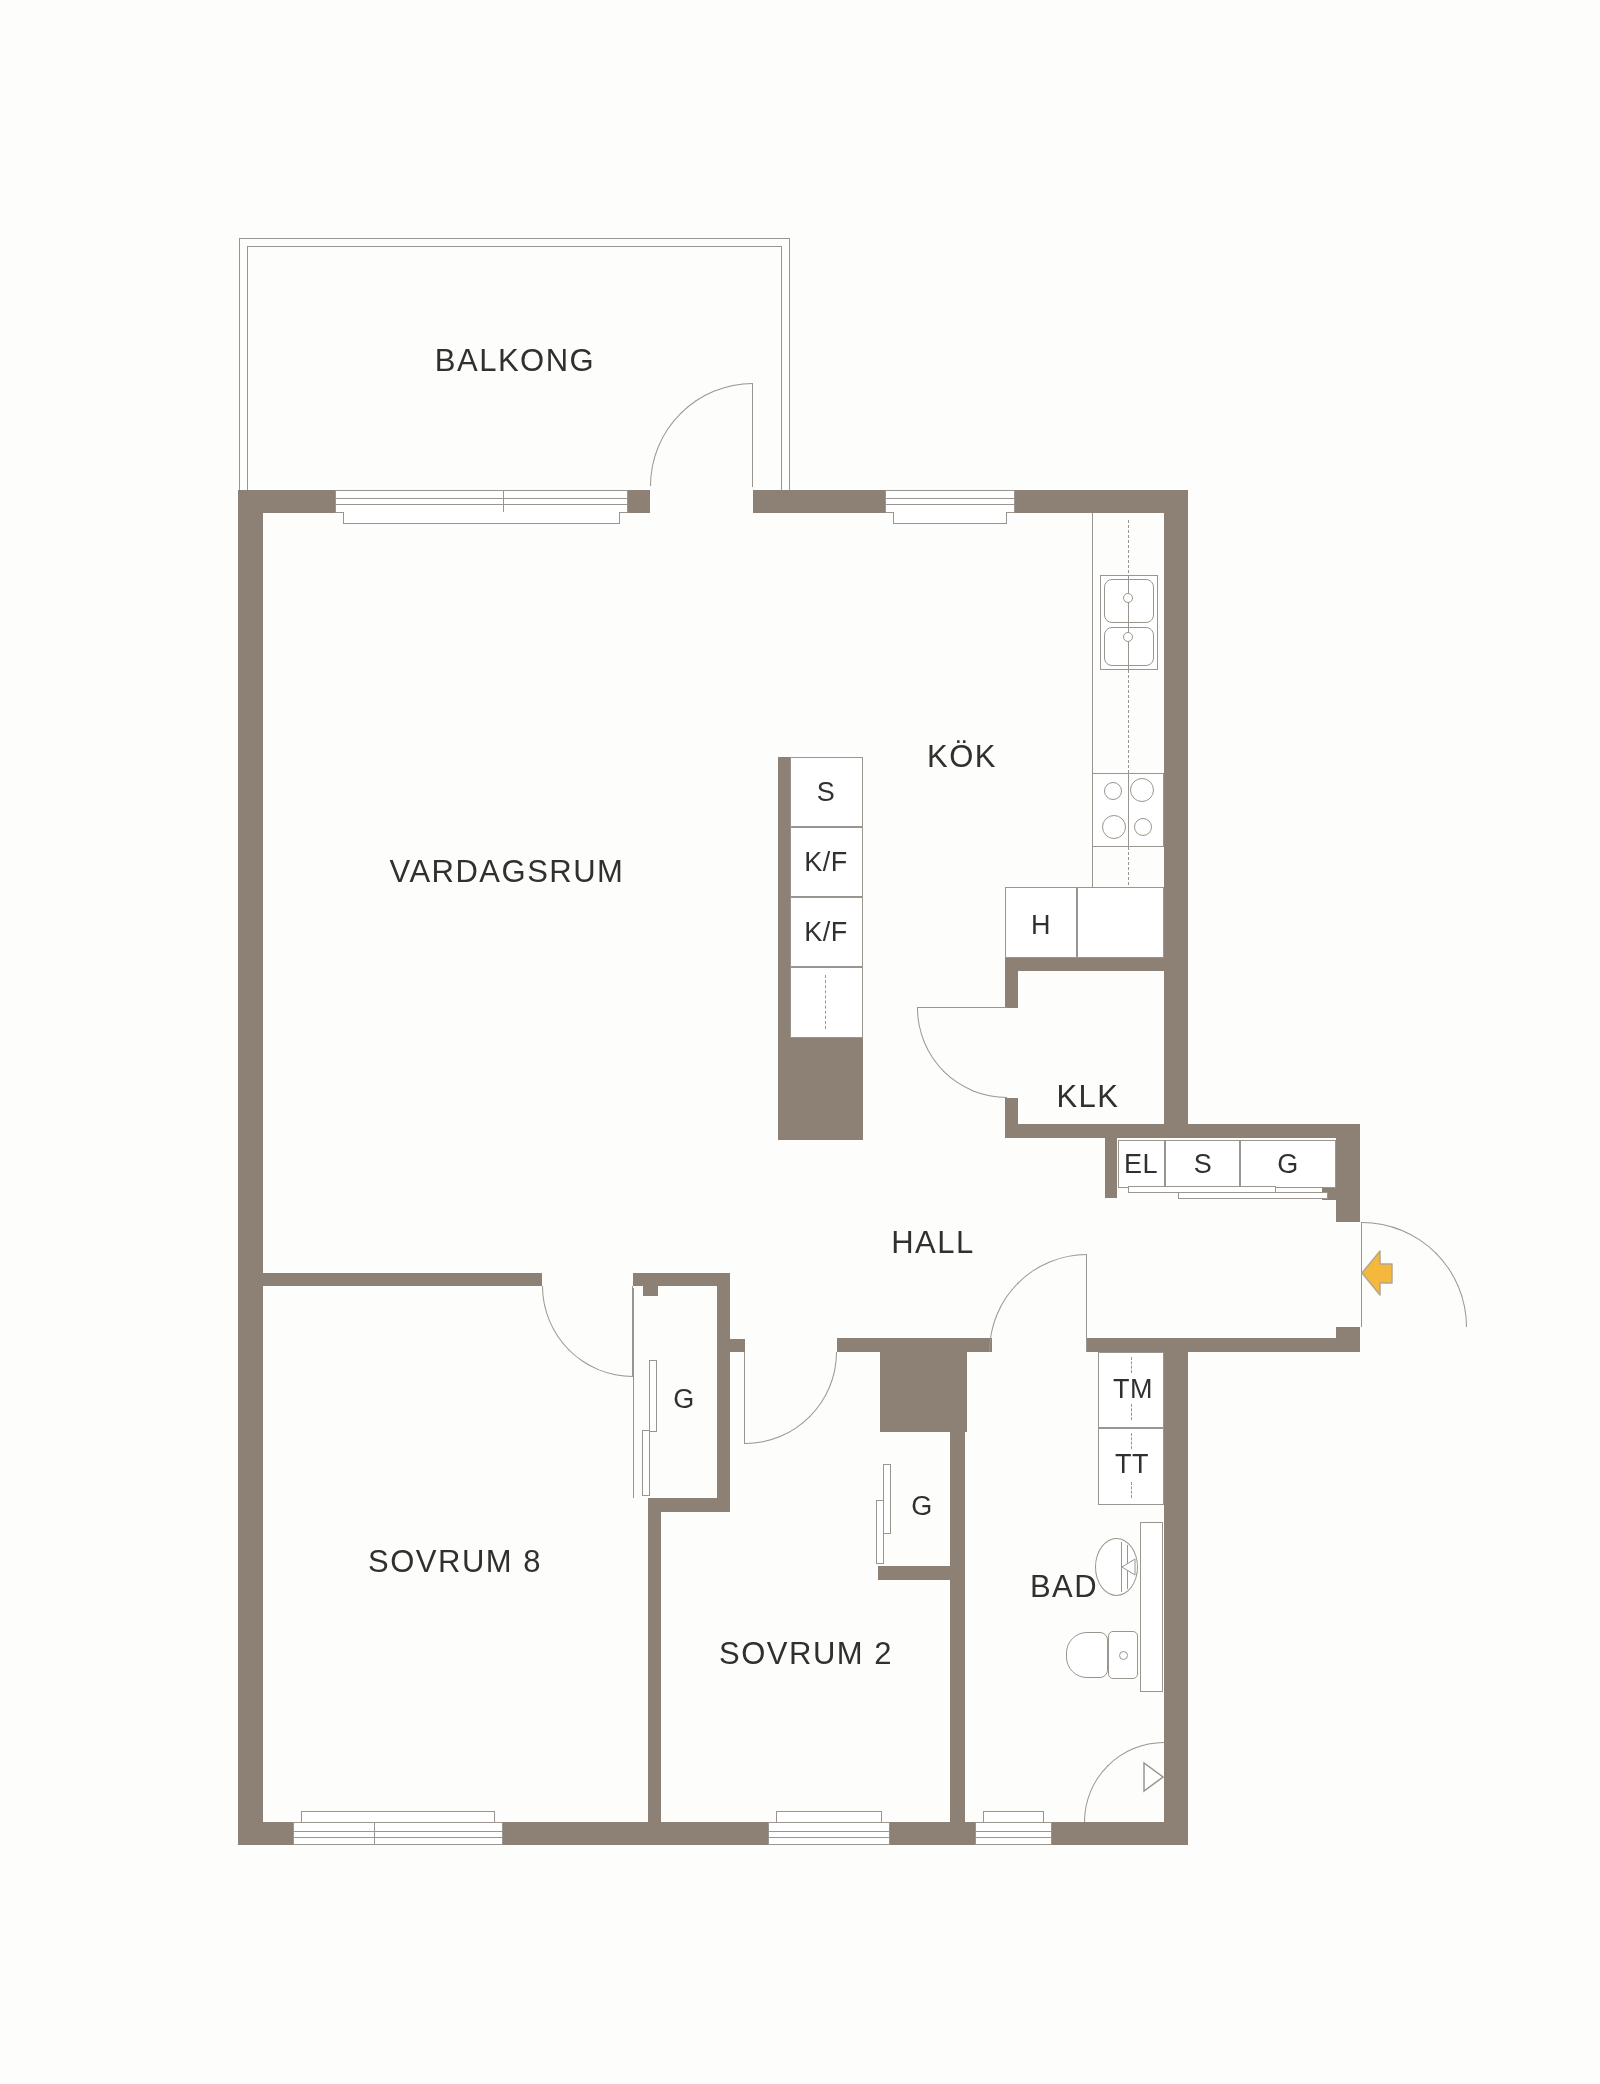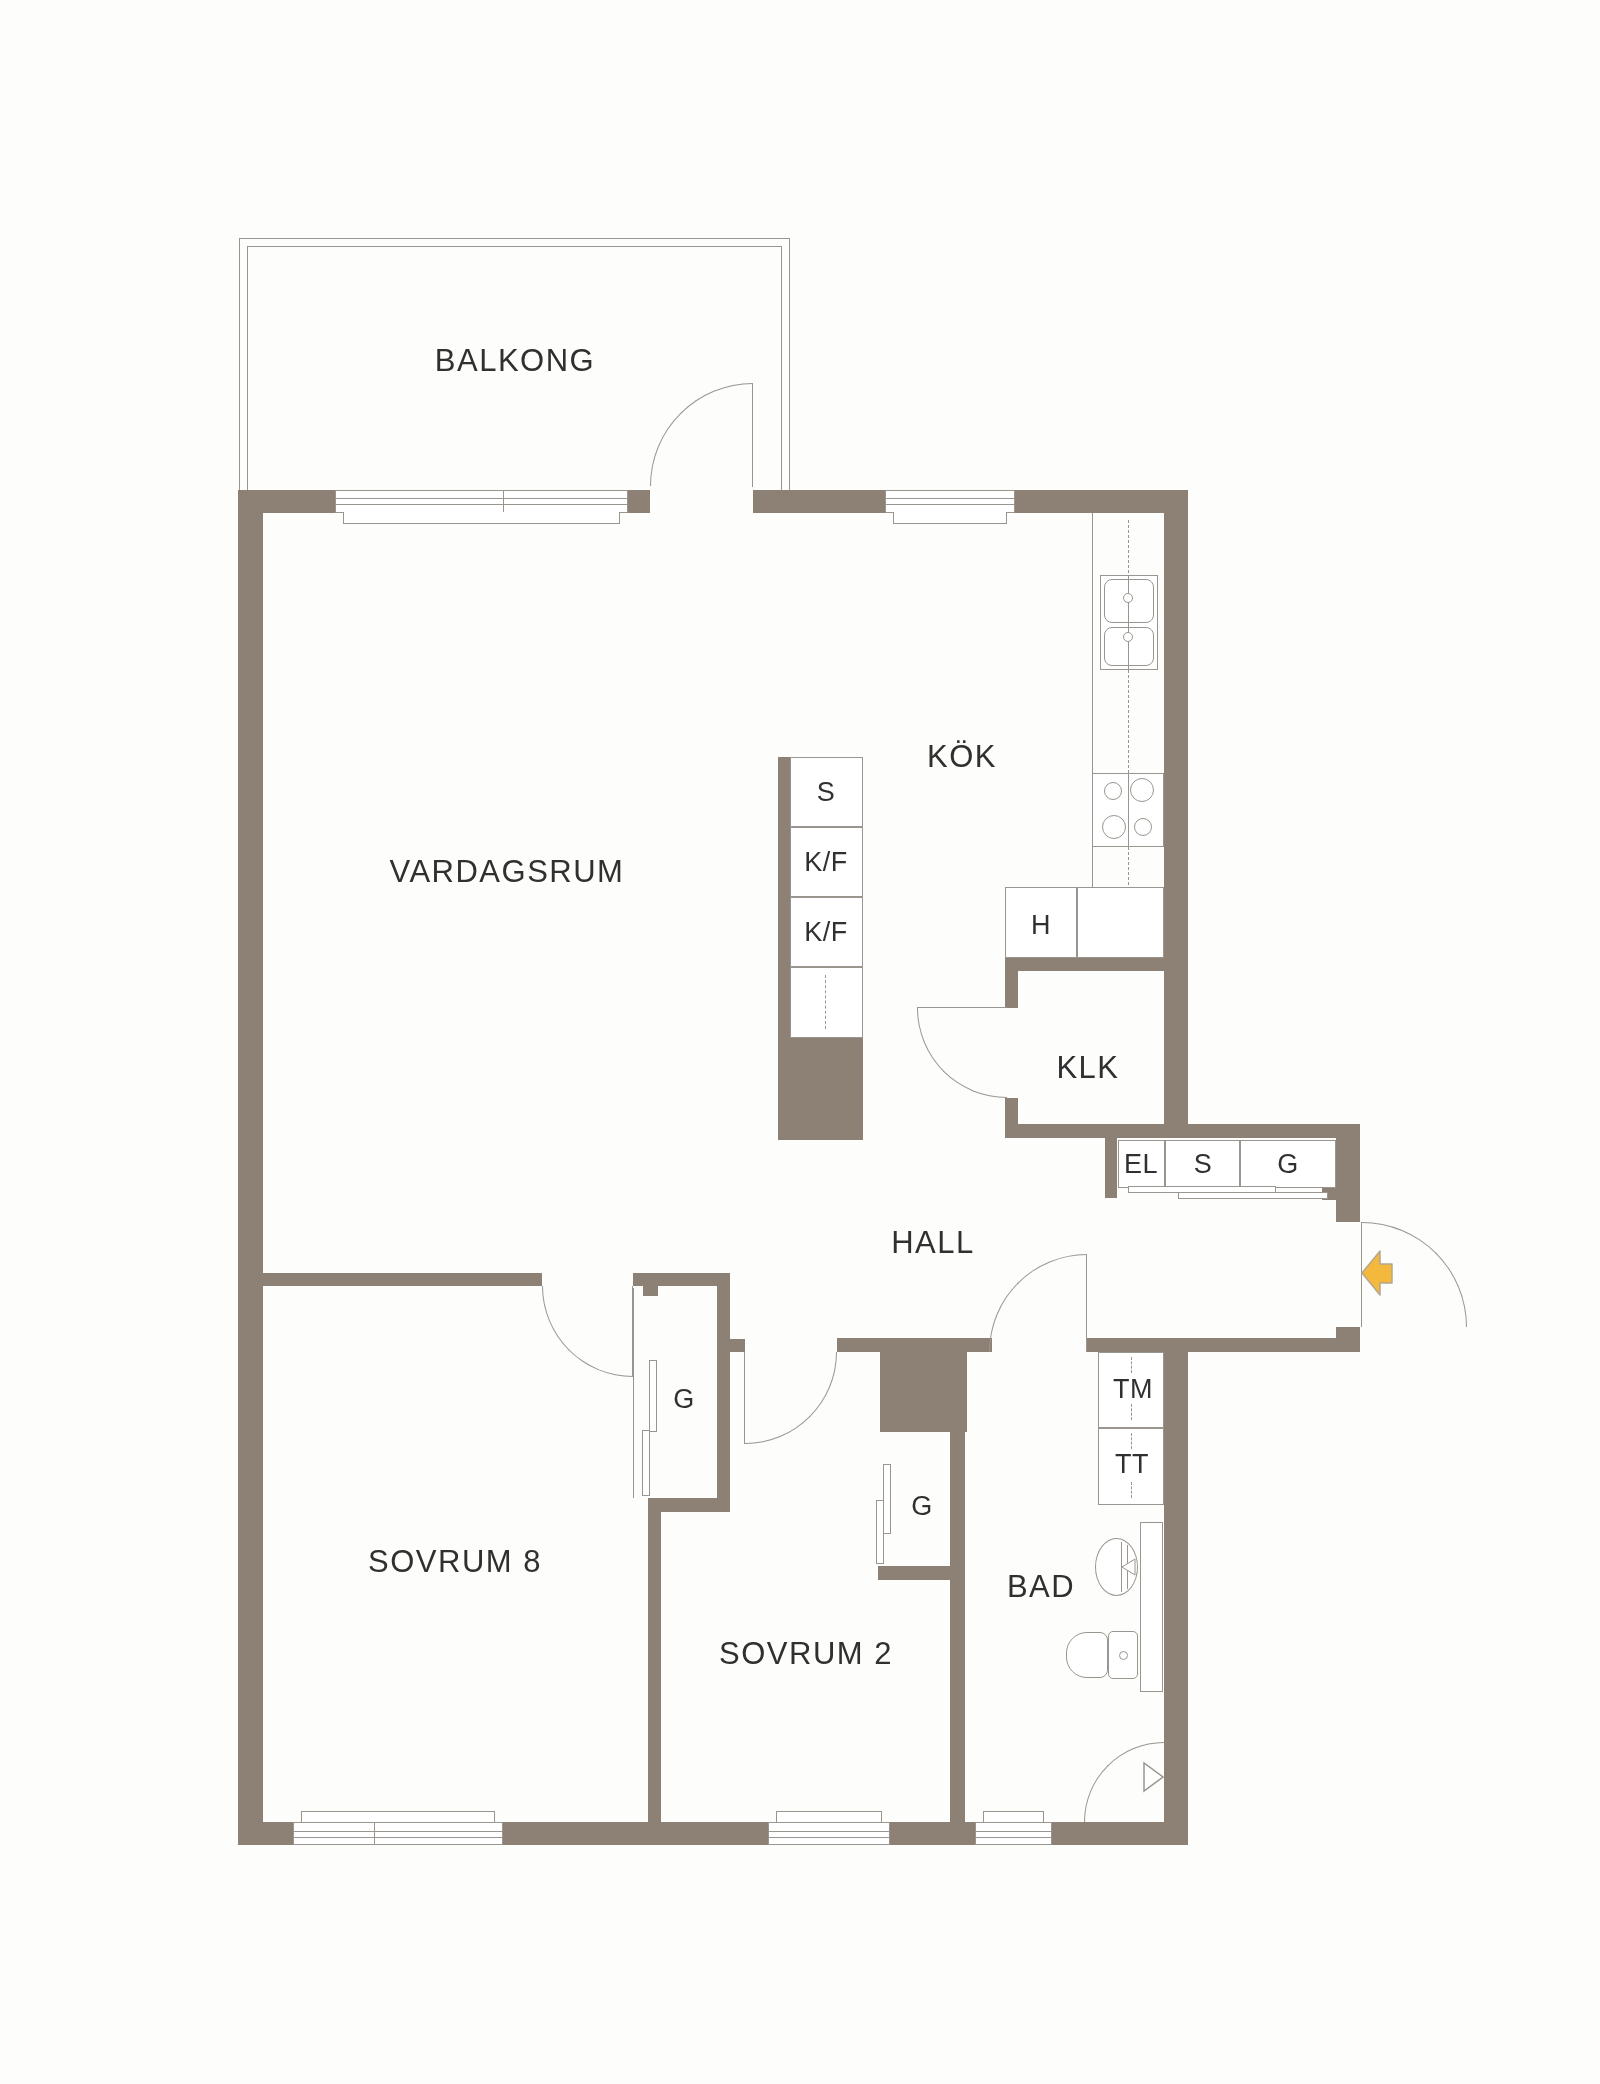--- a/index.html
+++ b/index.html
@@ -175,25 +175,25 @@
 
   <svg class="ov" width="1600" height="2084" viewBox="0 0 1600 2084">
     <polygon points="1362,1273 1380,1251 1380,1264 1392,1264 1392,1283 1380,1283 1380,1295" fill="var(--entry-arrow,#F4B83C)" stroke="#B3A88F" stroke-width="1.5" stroke-linejoin="round"></polygon>
     <polygon points="1135,1559 1135,1575 1122,1567" fill="#fff" stroke="var(--line,#9A958E)" stroke-width="1"></polygon>
     <polygon points="1144,1763 1144,1791 1163,1777" fill="#fff" stroke="var(--line,#9A958E)" stroke-width="1.5"></polygon>
   </svg>
 
   <span class="lbl" style="left:515px;top:361px">BALKONG</span>
   <span class="lbl" style="left:507px;top:872px">VARDAGSRUM</span>
   <span class="lbl" style="left:962px;top:757px">KÖK</span>
-  <span class="lbl" style="left:1088px;top:1068px">KLK</span>
+  <span class="lbl" style="left:1088px;top:1097px">KLK</span>
   <span class="lbl" style="left:933px;top:1243px">HALL</span>
   <span class="lbl" style="left:455px;top:1562px">SOVRUM 8</span>
   <span class="lbl" style="left:806px;top:1654px">SOVRUM 2</span>
-  <span class="lbl" style="left:1041px;top:1587px">BAD</span>
+  <span class="lbl" style="left:1064px;top:1587px">BAD</span>
 
   <span class="lbl sm" style="left:826px;top:792px">S</span>
   <span class="lbl sm" style="left:826px;top:862px">K/F</span>
   <span class="lbl sm" style="left:826px;top:932px">K/F</span>
   <span class="lbl sm" style="left:1041px;top:925px">H</span>
   <span class="lbl sm" style="left:1141px;top:1164px">EL</span>
   <span class="lbl sm" style="left:1203px;top:1164px">S</span>
   <span class="lbl sm" style="left:1288px;top:1164px">G</span>
   <span class="lbl sm" style="left:684px;top:1399px">G</span>
   <span class="lbl sm" style="left:922px;top:1506px">G</span>

